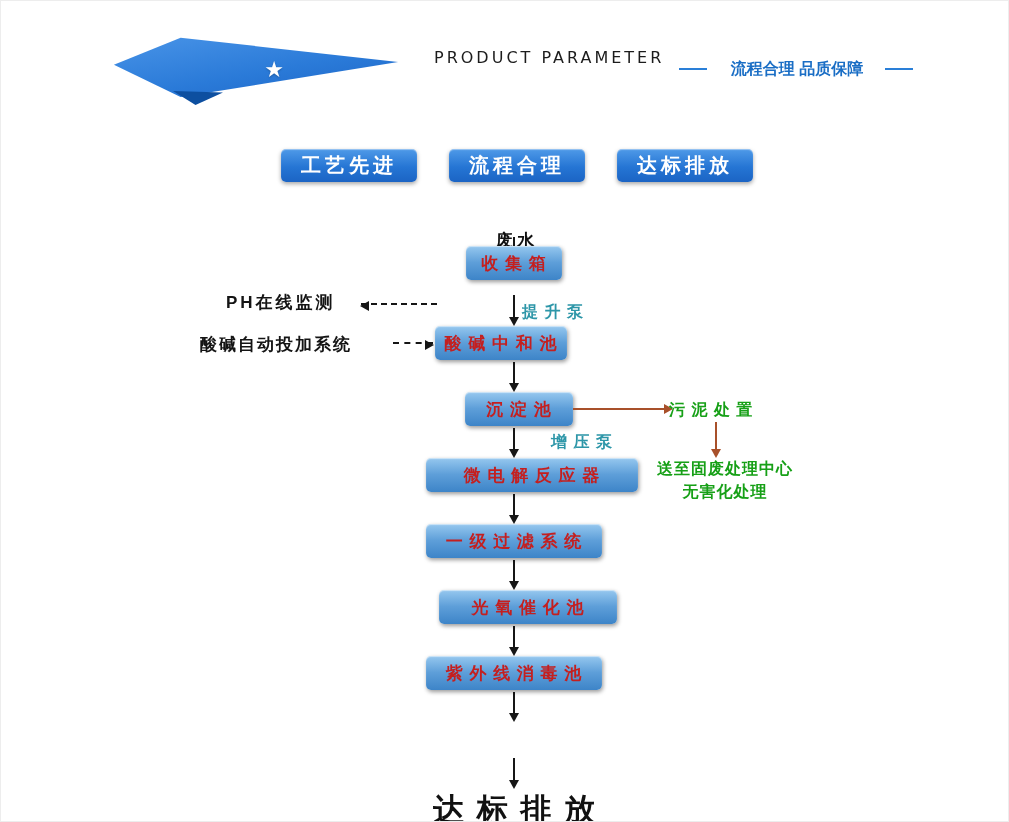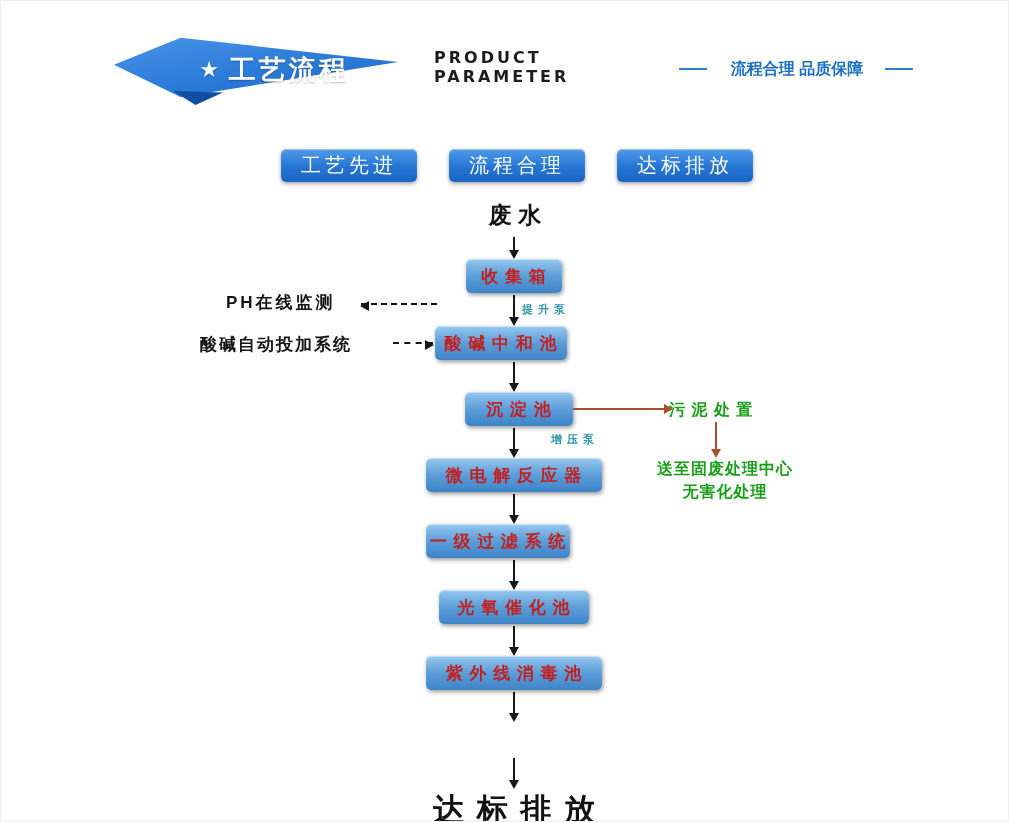--- a/index.html
+++ b/index.html
@@ -24,54 +24,54 @@
   .banner-text {
     position:absolute; left:58px; top:18px; width:210px; height:34px;
     display:flex; align-items:center; justify-content:center; gap:10px;
     color:#fff; font-weight:bold; font-size:27px; letter-spacing:3px;
     text-shadow:0 1px 2px rgba(0,0,0,.25);
   }
   .banner-text .star { font-size:22px; letter-spacing:0; }
 
   .subtitle {
     position:absolute; left:433px; top:47px; width:250px;
-    color:#1c1c1c; font-weight:700; font-size:16px; letter-spacing:3px;
+    color:#1c1c1c; font-weight:400; font-size:16px; letter-spacing:3px;
     font-family:"DejaVu Sans","Liberation Sans",sans-serif;
   }
   .brand {
     position:absolute; left:710px; top:58px; width:172px; text-align:center;
     color:#1a6ec5; font-weight:bold; font-size:16px;
   }
   .brand-line { position:absolute; top:67px; height:0; border-top:2px solid #2a7fd8; }
   .brand-line.l { left:678px; width:28px; }
   .brand-line.r { left:884px; width:28px; }
 
   
   .badge {
     position:absolute; top:148px; width:136px; height:33px; border-radius:5px;
     background:linear-gradient(180deg,#4f9ae8 0%,#2575d4 55%,#1b64c4 100%);
     box-shadow:0 2px 4px rgba(0,0,0,.35), inset 0 1px 1px rgba(255,255,255,.45);
     display:flex; align-items:center; justify-content:center;
-    color:#fff; font-weight:normal; font-size:20px; letter-spacing:4px;
+    color:#fff; font-weight:bold; font-size:20px; letter-spacing:4px;
   }
 
   
   .flow-box {
     position:absolute; height:34px; border-radius:5px;
     background:linear-gradient(180deg,#96c8ef 0%,#5e9fd9 48%,#3d84c8 100%);
     box-shadow:1px 2px 4px rgba(0,0,0,.4), inset 0 1px 1px rgba(255,255,255,.55);
     display:flex; align-items:center; justify-content:center;
     color:#c41f1f; font-weight:bold; font-size:17px; letter-spacing:1px;
   }
 
   .flow-text { position:absolute; text-align:center; color:#111; font-weight:bold; }
-  .src-label  { left:454px; top:199px; width:120px; font-size:23px; }
+  .src-label  { left:454px; top:228px; width:120px; font-size:17px; }
   .end-label  { left:404px; top:788px; width:220px; font-size:31px; letter-spacing:2px; }
 
-  .pump-label { position:absolute; color:#2d96a8; font-weight:bold; font-size:11px; letter-spacing:1px; }
+  .pump-label { position:absolute; color:#2d96a8; font-weight:bold; font-size:16px; letter-spacing:1px; }
   .note-black { position:absolute; color:#141414; font-weight:bold; font-size:17px; letter-spacing:2px; white-space:nowrap; }
   .note-green { position:absolute; color:#17a017; font-weight:bold; font-size:16px; letter-spacing:1px; text-align:center; white-space:nowrap; }
 
   
   .arr-v { position:absolute; width:2px; background:#161616; }
   .arr-v::after {
     content:''; position:absolute; left:-4px; bottom:-8px; width:0; height:0;
     border-left:5px solid transparent; border-right:5px solid transparent;
     border-top:9px solid #161616;
   }
@@ -100,21 +100,20 @@
 </head>
 <body>
 
 <div class="page">
 
   <div class="banner">
     <div class="banner-shape"></div>
     <div class="banner-fold"></div>
     <div class="banner-text">
       <span class="star">★</span>
-      <span>工艺流程</span>
     </div>
   </div>
   <div class="subtitle">PRODUCT PARAMETER</div>
   <div class="brand-line l"></div>
   <div class="brand">流程合理  品质保障</div>
   <div class="brand-line r"></div>
 
   <div class="badge" style="left:280px">工艺先进</div>
   <div class="badge" style="left:448px">流程合理</div>
   <div class="badge" style="left:616px">达标排放</div>
@@ -124,26 +123,26 @@
   <div class="arr-v" style="left:512px;top:236px;height:14px"></div>
   <div class="arr-v" style="left:512px;top:294px;height:23px"></div>
   <div class="arr-v" style="left:512px;top:361px;height:22px"></div>
   <div class="arr-v" style="left:512px;top:427px;height:22px"></div>
   <div class="arr-v" style="left:512px;top:493px;height:22px"></div>
   <div class="arr-v" style="left:512px;top:559px;height:22px"></div>
   <div class="arr-v" style="left:512px;top:625px;height:22px"></div>
   <div class="arr-v" style="left:512px;top:691px;height:22px"></div>
   <div class="arr-v" style="left:512px;top:757px;height:23px"></div>
 
-  <div class="flow-box" style="left:465px;top:258px;width:96px">收 集 箱</div>
+  <div class="flow-box" style="left:465px;top:245px;width:96px">收 集 箱</div>
   <div class="flow-box" style="left:434px;top:325px;width:132px">酸 碱 中 和 池</div>
   <div class="flow-box" style="left:464px;top:391px;width:108px">沉 淀 池</div>
-  <div class="flow-box" style="left:425px;top:457px;width:176px">微 电 解 反 应 器</div>
-  <div class="flow-box" style="left:425px;top:523px;width:144px">一 级 过 滤 系 统</div>
-  <div class="flow-box" style="left:438px;top:589px;width:150px">光 氧 催 化 池</div>
+  <div class="flow-box" style="left:425px;top:457px;width:212px">微 电 解 反 应 器</div>
+  <div class="flow-box" style="left:425px;top:523px;width:176px">一 级 过 滤 系 统</div>
+  <div class="flow-box" style="left:438px;top:589px;width:178px">光 氧 催 化 池</div>
   <div class="flow-box" style="left:425px;top:655px;width:176px">紫 外 线 消 毒 池</div>
 
   <div class="pump-label" style="left:521px;top:301px">提 升 泵</div>
   <div class="pump-label" style="left:550px;top:431px">增 压 泵</div>
 
   <div class="note-black" style="left:225px;top:290px;letter-spacing:3px">PH在线监测</div>
   <div class="dash to-left" style="left:360px;top:302px;width:76px"></div>
   <div class="note-black" style="left:199px;top:332px">酸碱自动投加系统</div>
   <div class="dash to-right" style="left:392px;top:341px;width:40px"></div>
 

